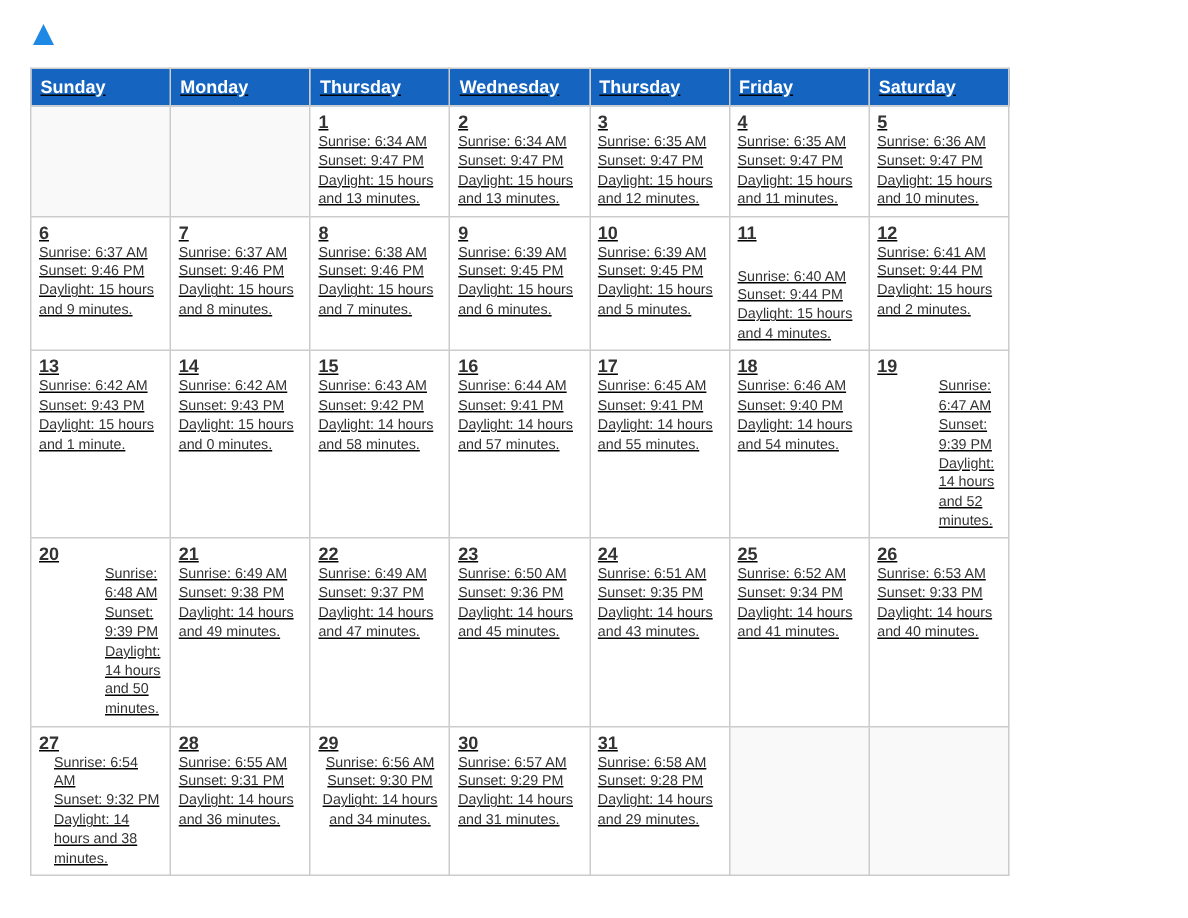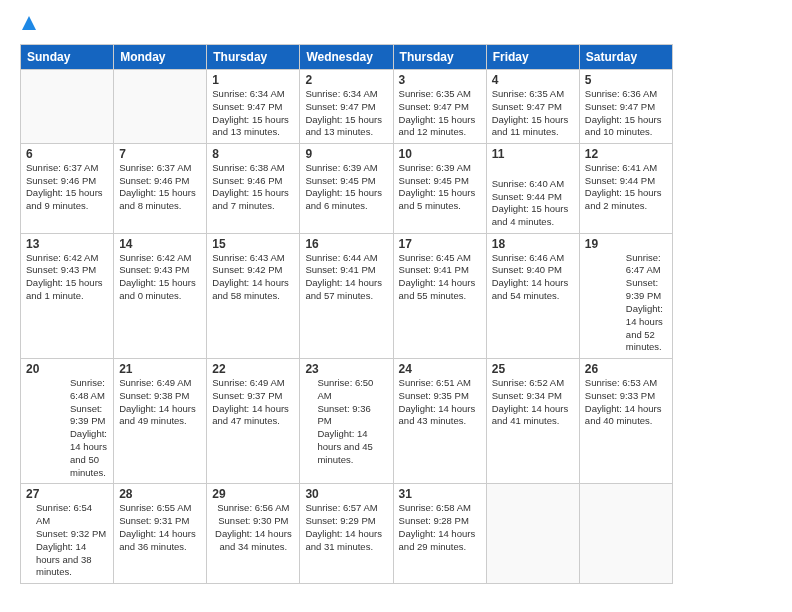--- a/index.html
+++ b/index.html
@@ -9,20 +9,21 @@
       width: 792px;
       height: 612px;
       overflow: hidden;
     }
     .page {
       width: 693px;
       height: 612px;
       padding: 16px 20px 28px 20px;
       display: flex;
       flex-direction: column;
+      text-decoration: underline;
     }
     .header {
       display: flex;
       justify-content: space-between;
       align-items: flex-start;
       margin-bottom: 10px;
     }
     .logo {
       display: flex;
       flex-direction: column;
@@ -255,21 +256,21 @@
 Daylight: 14 hours and 49 minutes.</div>
           </td>
           <td>
             <span class="day-number">22</span>
             <div class="day-info" style="white-space: pre-line;">Sunrise: 6:49 AM
 Sunset: 9:37 PM
 Daylight: 14 hours and 47 minutes.</div>
           </td>
           <td>
             <span class="day-number">23</span>
-            <div class="day-info" style="white-space: pre-line; margin-left: 12px;">Sunrise: 6:50 AM
+            <div class="day-info" style="white-space: pre-line;">Sunrise: 6:50 AM
 Sunset: 9:36 PM
 Daylight: 14 hours and 45 minutes.</div>
           </td>
           <td>
             <span class="day-number">24</span>
             <div class="day-info" style="white-space: pre-line;">Sunrise: 6:51 AM
 Sunset: 9:35 PM
 Daylight: 14 hours and 43 minutes.</div>
           </td>
           <td>

